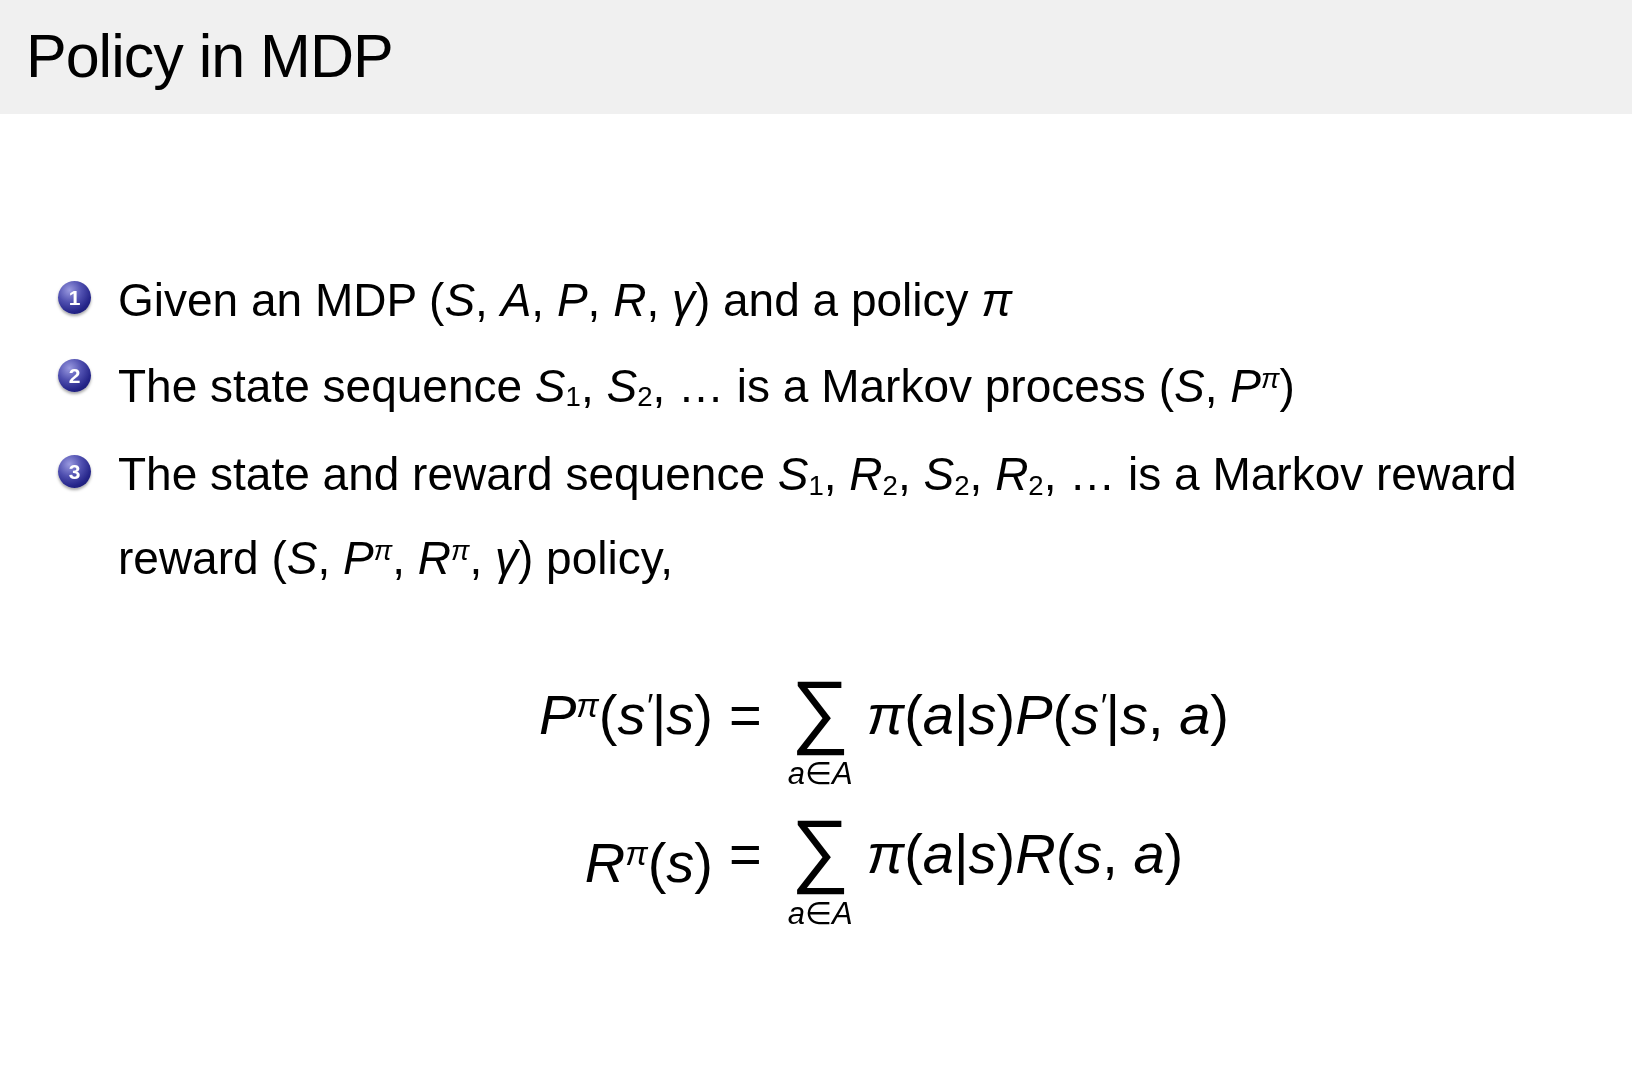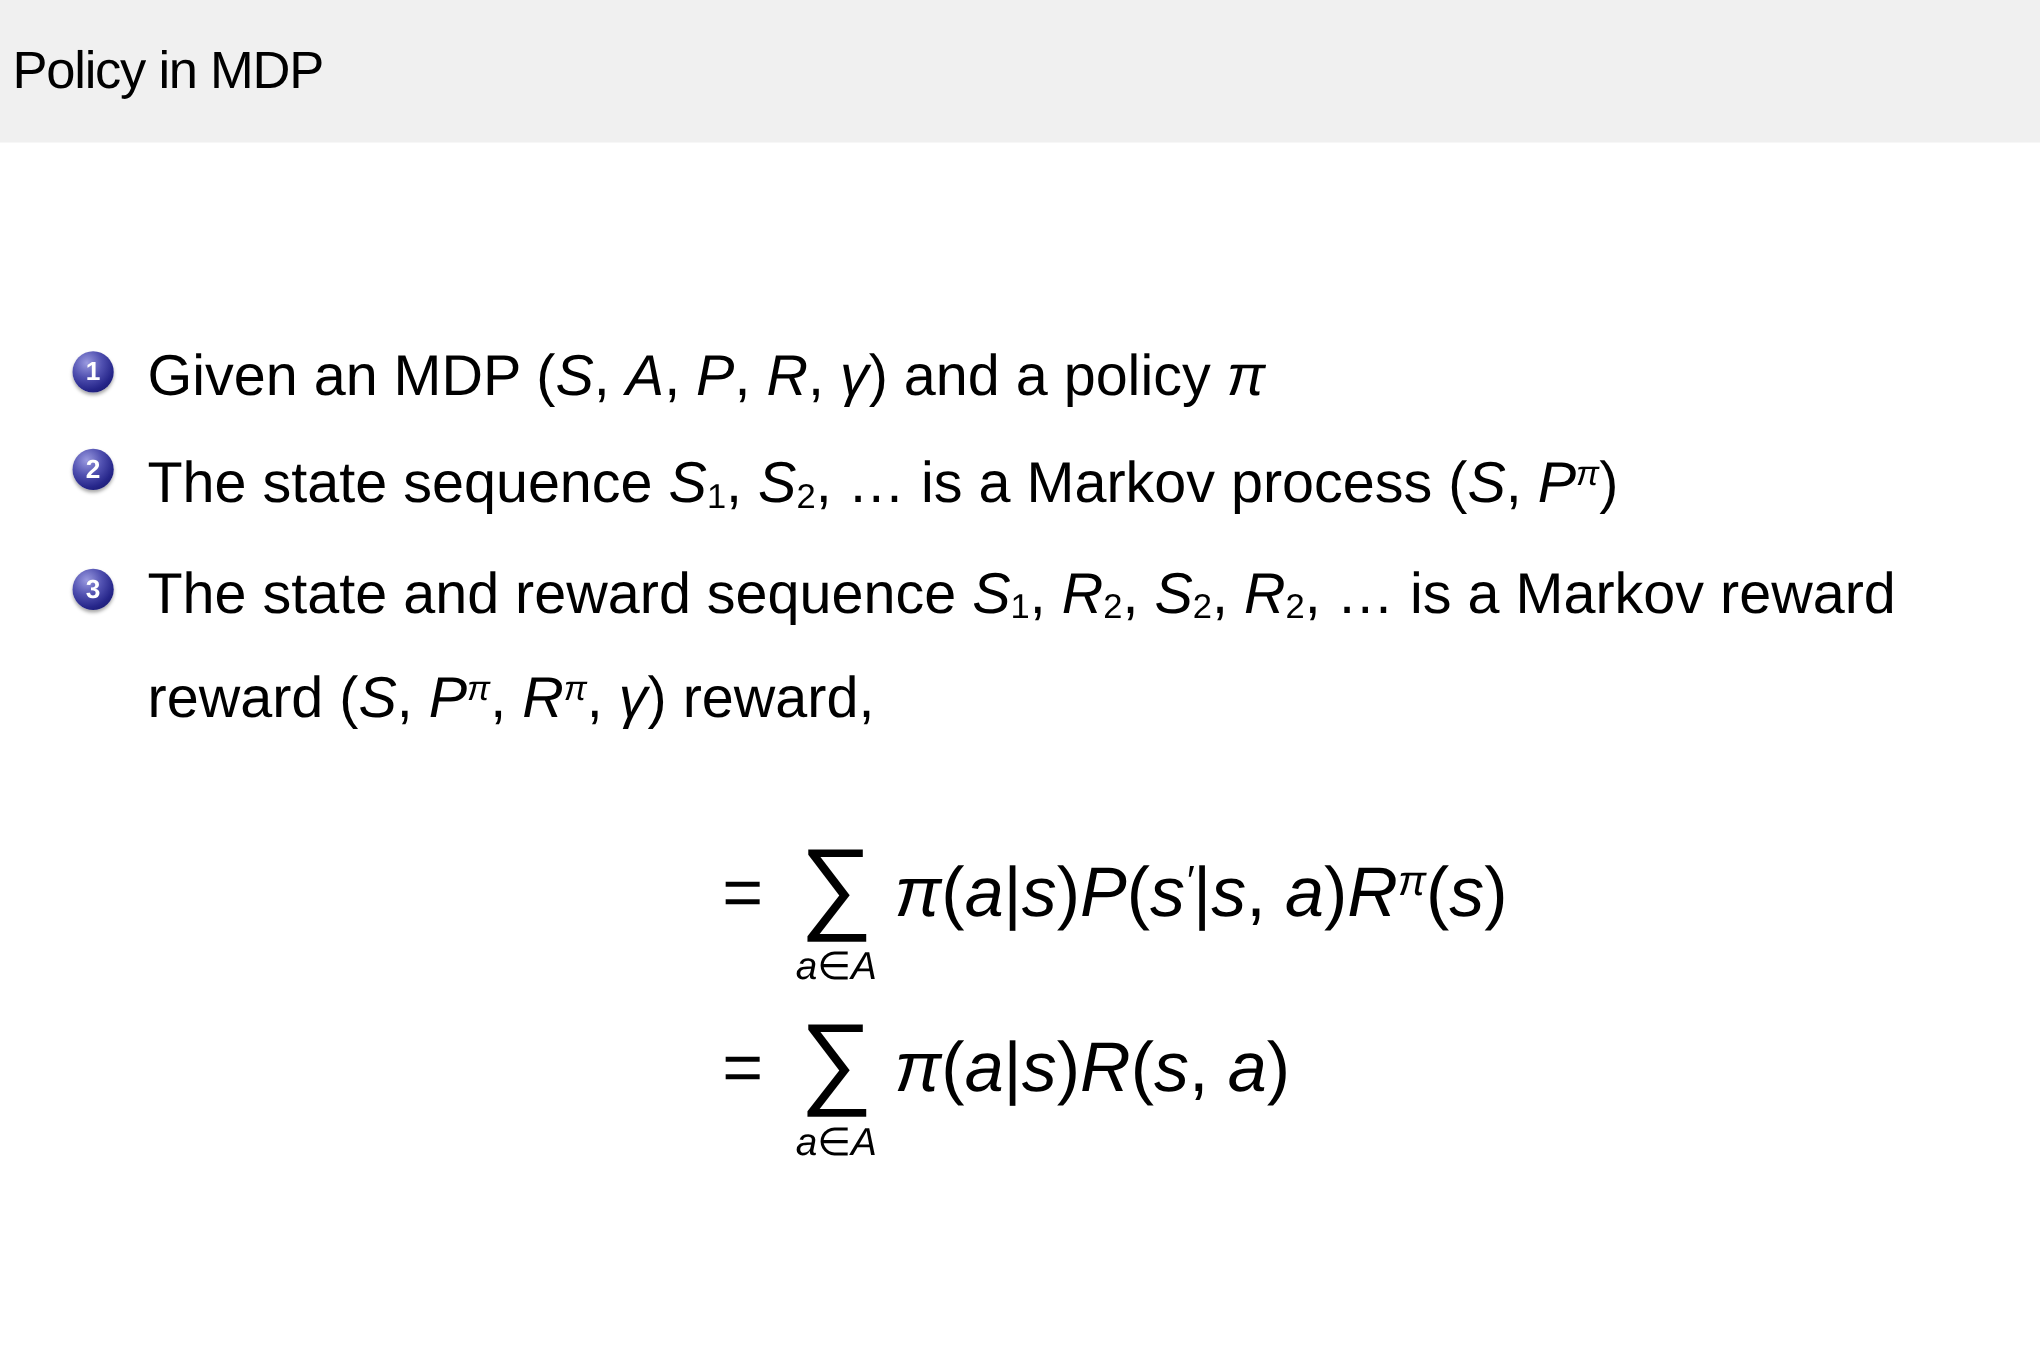--- a/index.html
+++ b/index.html
@@ -17,22 +17,22 @@
     font-family: "Liberation Sans", sans-serif;
   }
   .slide-header {
     position: absolute;
     top: 0; left: 0; right: 0;
     height: 114px;
     background: var(--header-bg, #f0f0f0);
   }
   .slide-title {
     margin: 0;
-    padding: 24px 0 0 10px;
-    font-size: 42px;
+    padding: 24px 0 0 26px;
+    font-size: 61px;
     font-weight: normal;
     letter-spacing: -1px;
     line-height: 64px;
     color: var(--text-color, #000000);
   }
   .bullet-list {
     position: absolute;
     top: 268px;
     left: 58px;
     right: 36px;
@@ -143,26 +143,27 @@
         <li class="bullet-item">
           <span class="badge">2</span>
           <div class="bullet-text">
             <span class="bullet-line"><span class="seg-rm">The state sequence </span><span class="seg-it">S</span><span class="seg-sub">1</span><span class="seg-rm">, </span><span class="seg-it">S</span><span class="seg-sub">2</span><span class="seg-rm">, … is a Markov process (</span><span class="seg-it">S</span><span class="seg-rm">, </span><span class="seg-it">P</span><span class="seg-sup">π</span><span class="seg-rm">)</span></span>
           </div>
         </li>
         <li class="bullet-item">
           <span class="badge">3</span>
           <div class="bullet-text">
             <span class="bullet-line"><span class="seg-rm">The state and reward sequence </span><span class="seg-it">S</span><span class="seg-sub">1</span><span class="seg-rm">, </span><span class="seg-it">R</span><span class="seg-sub">2</span><span class="seg-rm">, </span><span class="seg-it">S</span><span class="seg-sub">2</span><span class="seg-rm">, </span><span class="seg-it">R</span><span class="seg-sub">2</span><span class="seg-rm">, … is a Markov reward</span></span>
-            <span class="bullet-line"><span class="seg-rm">reward (</span><span class="seg-it">S</span><span class="seg-rm">, </span><span class="seg-it">P</span><span class="seg-sup">π</span><span class="seg-rm">, </span><span class="seg-it">R</span><span class="seg-sup">π</span><span class="seg-rm">, </span><span class="seg-it">γ</span><span class="seg-rm">) reward,</span></span>
+            <span class="bullet-line"><span class="seg-rm">reward (</span><span class="seg-it">S</span><span class="seg-rm">, </span><span class="seg-it">P</span><span class="seg-sup">π</span><span class="seg-rm">, </span><span class="seg-it">R</span><span class="seg-sup">π</span><span class="seg-rm">, </span><span class="seg-it">γ</span><span class="seg-rm">) policy,</span></span>
           </div>
         </li>
       </ol>
 
     <div class="equations" id="equations">
+        <div class="eq-cell eq-lhs"><span class="seg-it">P</span><span class="seg-sup">π</span><span class="seg-rm">(</span><span class="seg-it">s</span><span class="seg-sup">′</span><span class="seg-rm">|</span><span class="seg-it">s</span><span class="seg-rm">)</span></div>
         <div class="eq-cell eq-rhs"><span class="seg-eq">=</span><span class="sum">
             <span class="sigma">∑</span>
             <span class="sum-under"><span class="seg-it">a</span><span class="seg-rm">∈</span><span class="seg-it">A</span></span>
           </span><span class="seg-it">π</span><span class="seg-rm">(</span><span class="seg-it">a</span><span class="seg-rm">|</span><span class="seg-it">s</span><span class="seg-rm">)</span><span class="seg-it">P</span><span class="seg-rm">(</span><span class="seg-it">s</span><span class="seg-sup">′</span><span class="seg-rm">|</span><span class="seg-it">s</span><span class="seg-rm">, </span><span class="seg-it">a</span><span class="seg-rm">)</span></div>
         <div class="eq-cell eq-lhs"><span class="seg-it">R</span><span class="seg-sup">π</span><span class="seg-rm">(</span><span class="seg-it">s</span><span class="seg-rm">)</span></div>
         <div class="eq-cell eq-rhs"><span class="seg-eq">=</span><span class="sum">
             <span class="sigma">∑</span>
             <span class="sum-under"><span class="seg-it">a</span><span class="seg-rm">∈</span><span class="seg-it">A</span></span>
           </span><span class="seg-it">π</span><span class="seg-rm">(</span><span class="seg-it">a</span><span class="seg-rm">|</span><span class="seg-it">s</span><span class="seg-rm">)</span><span class="seg-it">R</span><span class="seg-rm">(</span><span class="seg-it">s</span><span class="seg-rm">, </span><span class="seg-it">a</span><span class="seg-rm">)</span></div>
       </div>

